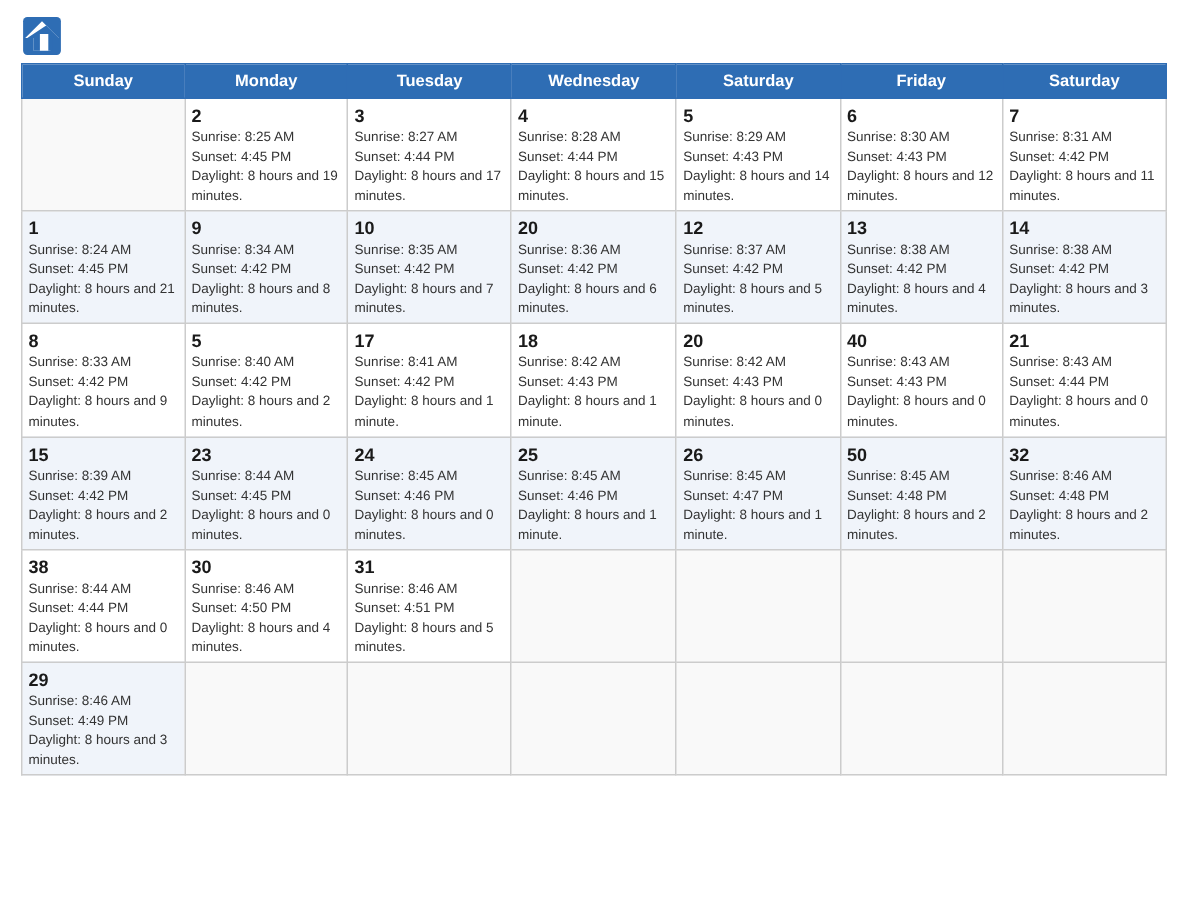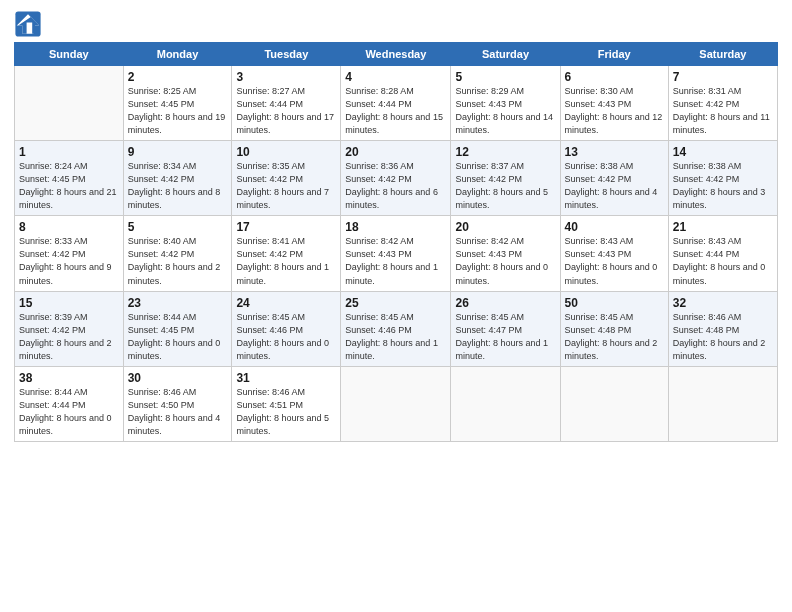--- a/index.html
+++ b/index.html
@@ -253,15 +253,27 @@
           </td>
           <td>
             <span class="day-num">31</span>
             <div class="day-detail">Sunrise: 8:46 AM<br>Sunset: 4:51 PM<br>Daylight: 8 hours and 5 minutes.</div>
           </td>
           <td class="empty-cell"></td>
           <td class="empty-cell"></td>
           <td class="empty-cell"></td>
           <td class="empty-cell"></td>
         </tr>
+        <tr>
+          <td>
+            <span class="day-num">29</span>
+            <div class="day-detail">Sunrise: 8:46 AM<br>Sunset: 4:49 PM<br>Daylight: 8 hours and 3 minutes.</div>
+          </td>
+          <td class="empty-cell"></td>
+          <td class="empty-cell"></td>
+          <td class="empty-cell"></td>
+          <td class="empty-cell"></td>
+          <td class="empty-cell"></td>
+          <td class="empty-cell"></td>
+        </tr>
       </tbody>
   </table>
 </div>
 
 </body></html>

